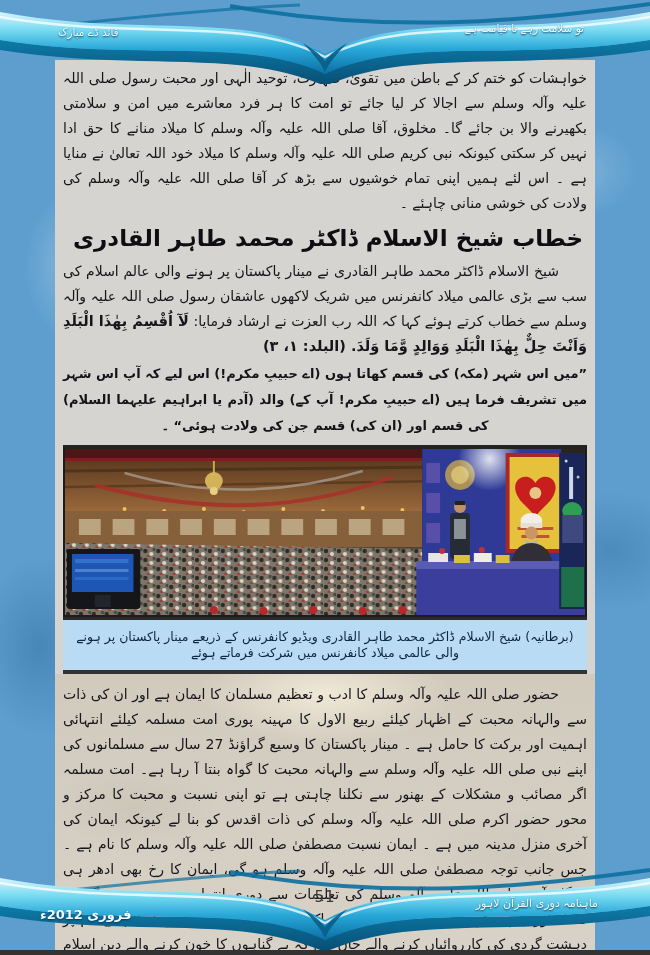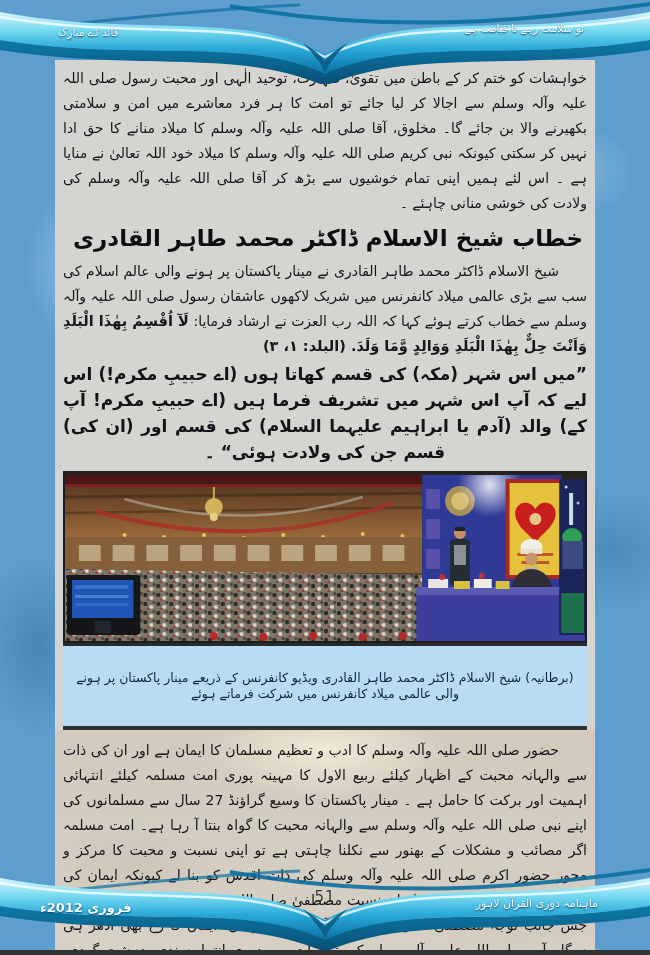--- a/index.html
+++ b/index.html
@@ -17,41 +17,41 @@
   }
   .ribbon{position:absolute;left:0;width:650px;height:84px;z-index:3;pointer-events:none;}
   .ribbon.top{top:0;}
   .ribbon.bottom{bottom:0;}
   .head-note{position:absolute;z-index:4;color:#eefaff;font-size:10.5px;
     text-shadow:0 1px 2px rgba(0,40,70,.85);white-space:nowrap;}
   .head-note.left{left:58px;top:26px;}
   .head-note.right{right:66px;top:22px;margin-left:45px;}
   .foot-note{position:absolute;z-index:4;color:#f2fbff;white-space:nowrap;
     text-shadow:0 1px 2px rgba(0,40,70,.85);}
-  .foot-note.date{left:40px;bottom:35px;font-size:13px;font-weight:bold;}
+  .foot-note.date{left:40px;bottom:28px;font-size:13px;font-weight:bold;}
   .foot-note.mag{right:52px;bottom:40px;font-size:11px;}
   .page-number{position:absolute;left:0;right:0;bottom:44px;z-index:4;text-align:center;
     color:#3a3a3a;font-size:15px;letter-spacing:1px;}
   .content{
     position:absolute;left:55px;top:60px;width:540px;height:833px;z-index:1;
     background:#d6d4d0;box-sizing:border-box;padding:6px 8px 0 8px;
     display:flex;flex-direction:column;direction:rtl;
   }
   .para{margin:0;color:#16151a;font-size:14px;line-height:25px;
     text-align:justify;text-align-last:right;}
   .para.indent{text-indent:28px;}
   h1.heading{margin:5px 0 4px 6px;text-align:center;font-size:23px;line-height:34px;
     color:#0e0d12;font-weight:bold;}
   .verse{font-weight:bold;font-size:14.5px;}
-  .translation{margin:2px 0 6px 0;color:#141318;font-size:17px;line-height:26px;
+  .translation{margin:2px 0 6px 0;color:#141318;font-size:13px;line-height:26px;
     font-weight:bold;text-align:justify;text-align-last:center;}
   .photo-block{border:2px solid #1c1c1c;border-top:4px solid #222;background:#000;line-height:0;}
   .photo-block svg{width:100%;height:166px;display:block;}
   .caption{background:#b9dcf4;border-top:3px solid #2a2a2a;border-bottom:4px solid #333;
-    color:#0c2742;font-size:12.5px;line-height:16px;text-align:center;padding:24px 3px;font-weight:500;}
+    color:#0c2742;font-size:12.5px;line-height:16px;text-align:center;padding:9px 3px;font-weight:500;}
   .body-area{flex:1;margin:0 -8px;padding:8px 8px 0 8px;position:relative;
     background:linear-gradient(#d1cabd,#d9d3c9);}
   .body-area:before{content:"";position:absolute;inset:0;
     background:
       radial-gradient(ellipse 180px 70px at 50% 6%, rgba(248,240,220,.8), transparent 70%),
       radial-gradient(ellipse 120px 60px at 15% 40%, rgba(190,182,168,.35), transparent 70%),
       radial-gradient(ellipse 140px 70px at 85% 55%, rgba(190,182,168,.3), transparent 70%);
     pointer-events:none;}
   .body-area .para{position:relative;z-index:1;}
 </style>

